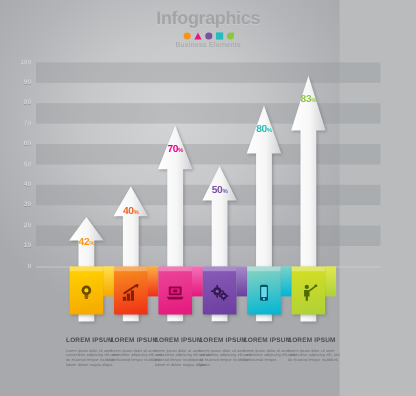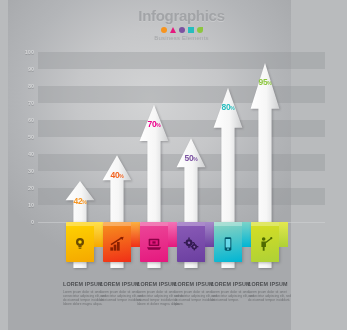--- a/index.html
+++ b/index.html
@@ -7,21 +7,20 @@
   body {
     font-family:"Liberation Sans", sans-serif;
     background:#b9bbbd;
     position:relative;
     overflow:hidden;
   }
   #stage {
     position:absolute; left:0; top:0; width:283px; height:330px;
     background:
       radial-gradient(ellipse 64% 52% at 50% 30%, #d3d4d5 0%, #c6c7c9 40%, #b3b5b8 72%, #a7a9ac 100%);
-    margin-left: 8px;
   }
   
   #header { position:absolute; left:0; top:8px; width:347px; text-align:center; }
   #title {
     font-size:15px; font-weight:bold; color:#a2a4a7;
     letter-spacing:-0.3px; line-height:16px;
     text-shadow:0 1px 0 #c9cacc;
   }
   #shapes {
     display:flex; justify-content:center; align-items:center;
@@ -228,21 +227,21 @@
       <linearGradient id="g-shaft" x1="0" y1="0" x2="1" y2="0">
         <stop offset="0%" stop-color="#ffffff"></stop>
         <stop offset="55%" stop-color="#f6f6f6"></stop>
         <stop offset="78%" stop-color="#e2e3e4"></stop>
         <stop offset="100%" stop-color="#cfd0d1"></stop>
       </linearGradient>
     </defs>
     <polygon points="28,400 28,92 2,92 50,4 98,92 72,92 72,400" fill="url(#g-shaft)"></polygon>
   </svg>
         </div>
-        <div class="pct" style="color: rgb(141, 198, 63); bottom: 181.5px;"><span>95</span><span class="sm">%</span></div>
+        <div class="pct" style="color: rgb(141, 198, 63); bottom: 181.5px;"><span>83</span><span class="sm">%</span></div>
       </div>
     </div>
   <div id="boxes-layer">
       <div class="box-wrap" style="left: 58px; top: 222px; width: 28px; height: 40px; position: absolute;">
         <div class="box" style="background: linear-gradient(170deg, rgb(255, 212, 0) 0%, rgb(245, 168, 0) 100%);">
           <div class="box-top"></div>
           <div class="icon">
             <svg viewBox="0 0 24 24">
               <circle cx="12" cy="9" r="6" fill="#6b4a00"></circle>
               <circle cx="12" cy="9" r="2.6" fill="#ffd400"></circle>

